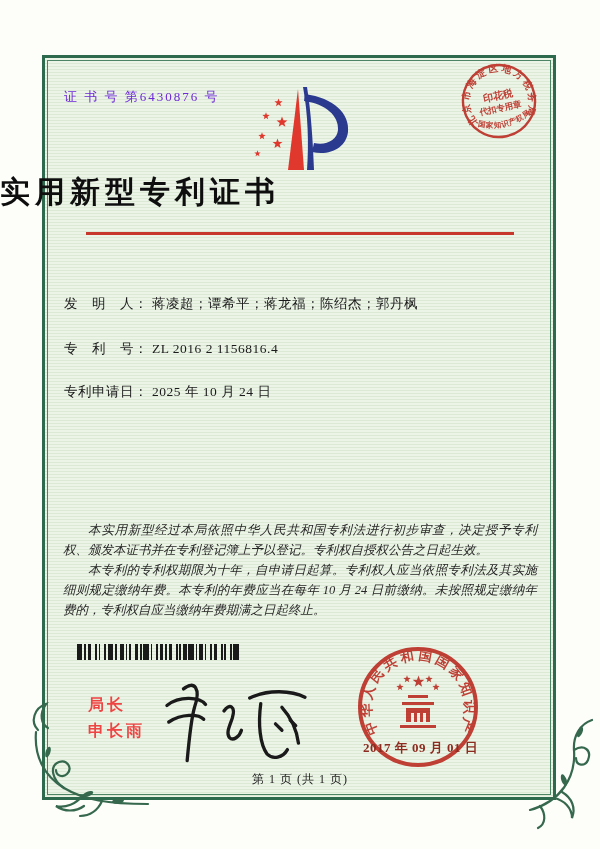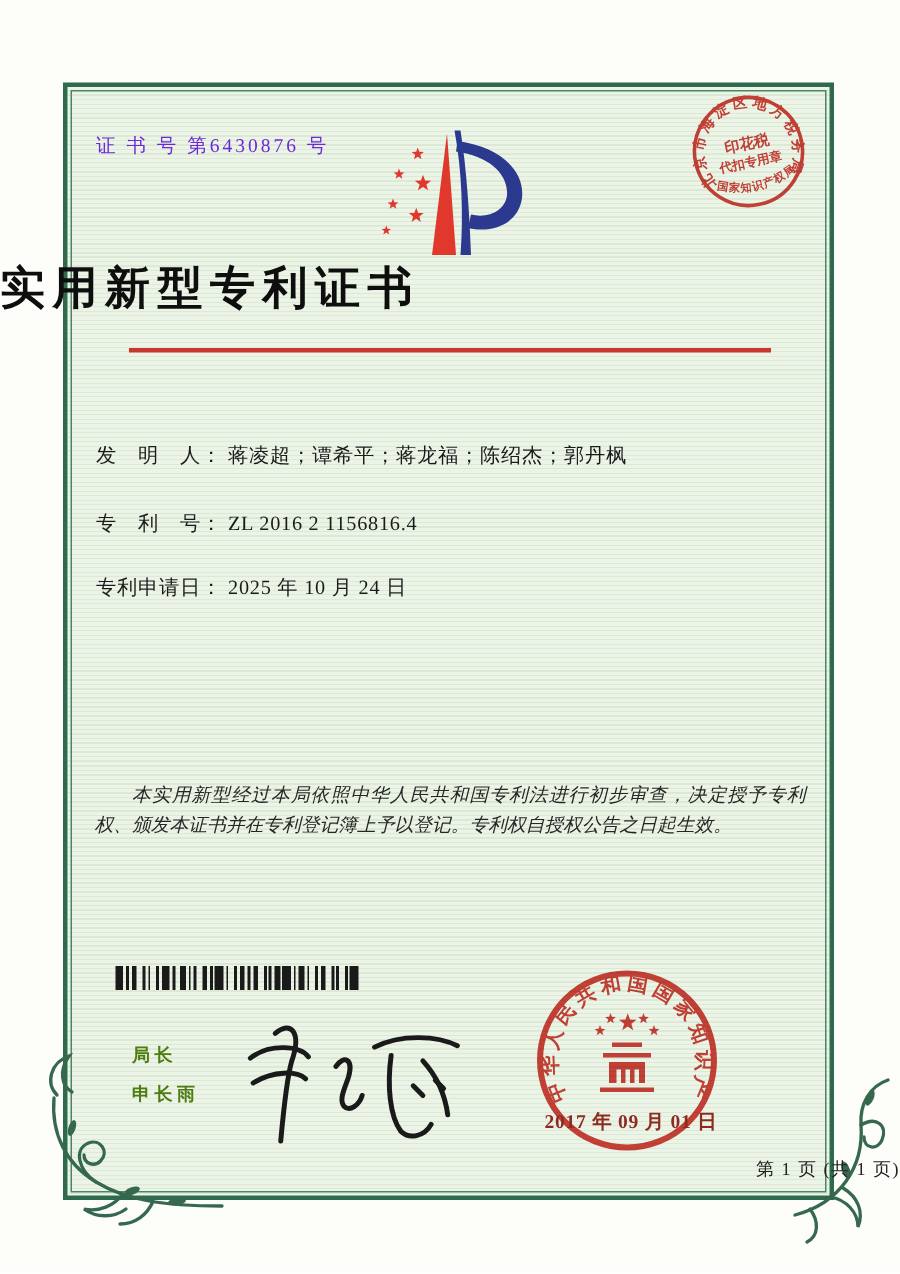--- a/index.html
+++ b/index.html
@@ -30,33 +30,33 @@
     font-style:italic;
     margin-top:20px;
   }
   .body-text p{margin:0;text-indent:2em;}
   .barcode{position:absolute;left:77px;top:644px;height:16px;display:flex;align-items:stretch;}
   .barcode .bar{height:16px;}
   .bar.dark{background:#1a1a1a;}
   .bar.lite{background:transparent;}
   .sig-role,.sig-name{
     position:absolute;left:88px;font-family:"Liberation Sans","DejaVu Sans",sans-serif;
-    font-weight:600;font-size:12px;letter-spacing:3px;color:#4d7c0f;
+    font-weight:600;font-size:16px;letter-spacing:3px;color:#ef4444;
   }
   .sig-role{top:695px;}
   .sig-name{top:721px;}
   .signature-svg{position:absolute;left:150px;top:676px;width:170px;height:92px;}
   .stamp{mix-blend-mode:multiply;opacity:0.93;}
   .tax-stamp{position:absolute;left:451px;top:53px;width:96px;height:96px;transform:rotate(-12deg);}
   .office-seal{position:absolute;left:356px;top:645px;width:124px;height:124px;}
   .seal-date{
     position:absolute;left:363px;top:739px;font-size:13px;font-weight:bold;
     color:#8e2b20;letter-spacing:0.5px;z-index:6;
   }
-  .footer{position:absolute;left:0;right:0;top:771px;text-align:right;font-size:12px;letter-spacing:1px;color:#222;}
+  .footer{position:absolute;left:0;right:0;top:771px;text-align:center;font-size:12px;letter-spacing:1px;color:#222;}
   .flourish-left{position:absolute;left:22px;top:700px;width:130px;height:124px;}
   .flourish-right{position:absolute;left:524px;top:714px;width:74px;height:116px;}
   svg text{font-family:"Liberation Serif","DejaVu Serif",serif;}
 </style>
 </head>
 <body>
 
 <div class="page">
 
   <div class="frame">
@@ -104,20 +104,21 @@
   </div>
   <div class="field-row" style="top:340px">
     <span class="flabel">专　利　号：</span><span class="fvalue">ZL 2016 2 1156816.4</span>
   </div>
   <div class="field-row" style="top:383px">
     <span class="flabel">专利申请日：</span><span class="fvalue">2025 年 10 月 24 日</span>
   </div>
 
   <div class="body-text">
     <p>本实用新型经过本局依照中华人民共和国专利法进行初步审查，决定授予专利权、颁发本证书并在专利登记簿上予以登记。专利权自授权公告之日起生效。</p>
+    <p>本专利的专利权期限为十年，自申请日起算。专利权人应当依照专利法及其实施细则规定缴纳年费。本专利的年费应当在每年 10 月 24 日前缴纳。未按照规定缴纳年费的，专利权自应当缴纳年费期满之日起终止。</p>
   </div>
 
   <div class="barcode" id="barcode">
       <span class="bar dark" style="width: 5.4px;"></span>
       <span class="bar lite" style="width: 1.8px;"></span>
       <span class="bar dark" style="width: 1.8px;"></span>
       <span class="bar lite" style="width: 1.8px;"></span>
       <span class="bar dark" style="width: 3.6px;"></span>
       <span class="bar lite" style="width: 3.6px;"></span>
       <span class="bar dark" style="width: 1.8px;"></span>

